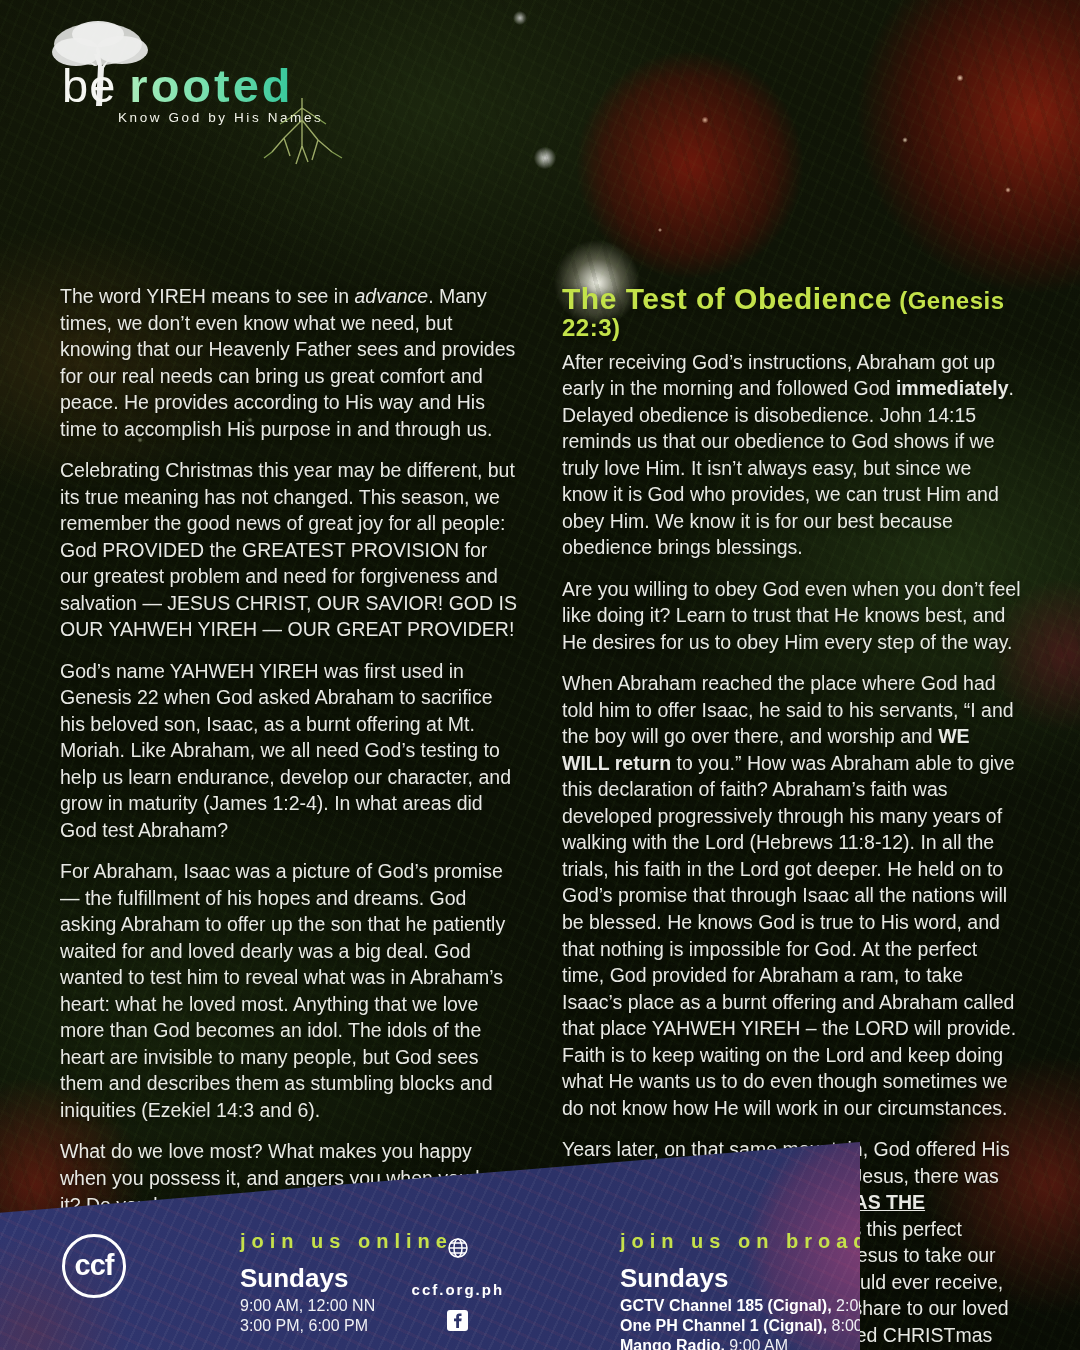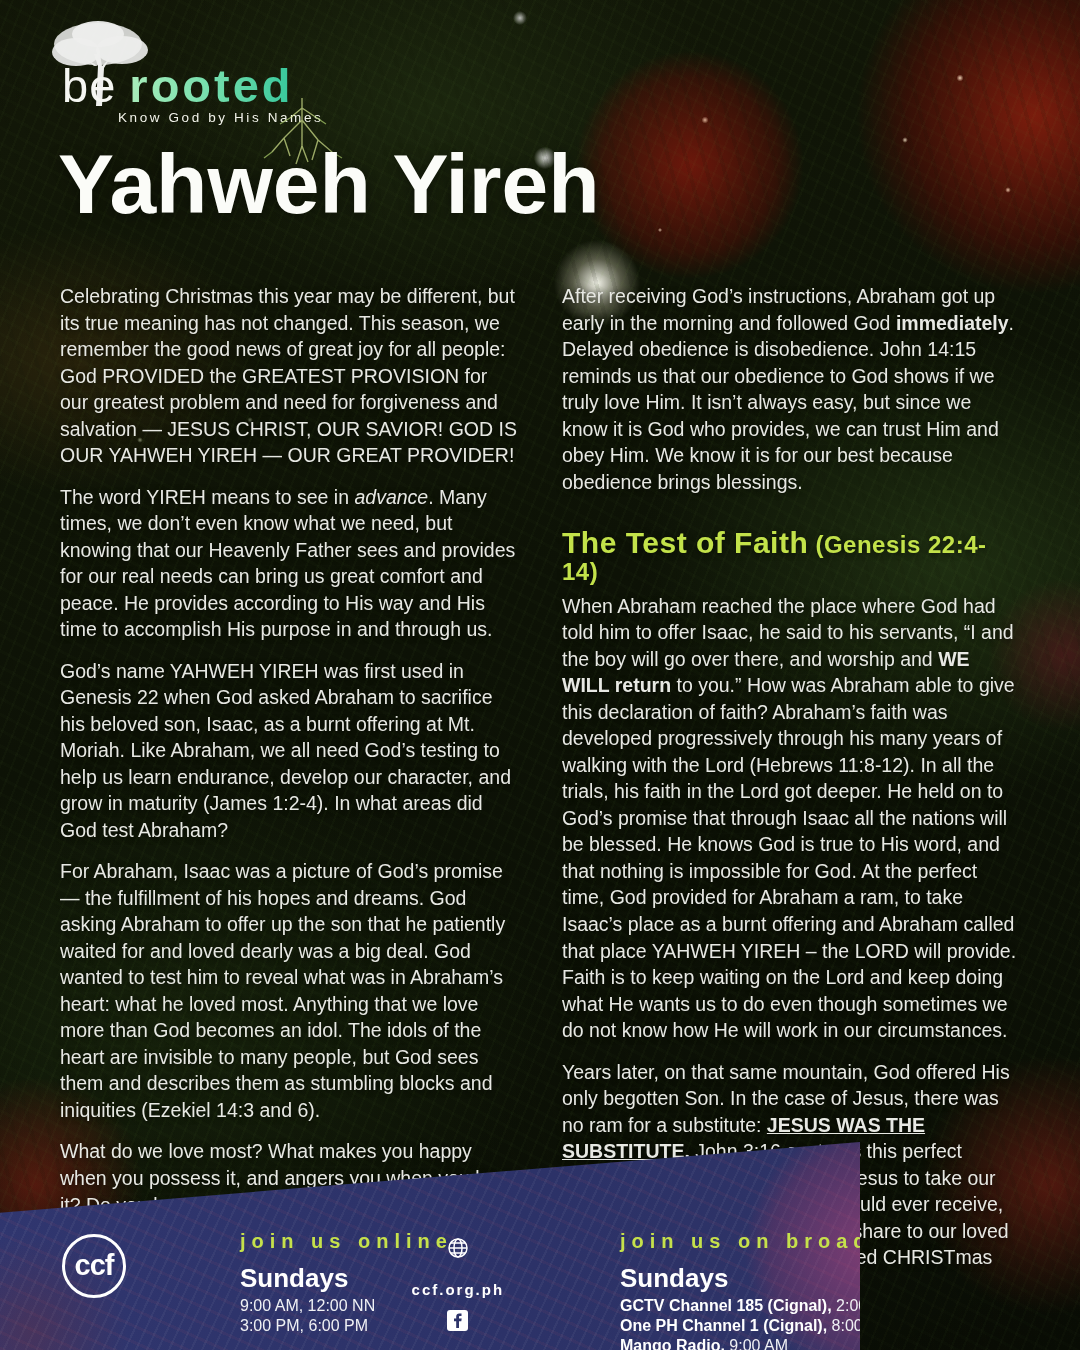--- a/index.html
+++ b/index.html
@@ -126,34 +126,34 @@
   <div class="brand-tagline">Know God by His Names</div>
   <svg class="roots-svg" viewBox="0 0 100 72">
     <g stroke="#cfe08a" stroke-width="1.4" fill="none" opacity=".9">
       <path d="M50 4 L50 26 M50 26 L32 44 M50 26 L66 46 M50 26 L50 52 M32 44 L20 58 M32 44 L38 62 M66 46 L80 58 M66 46 L60 66 M50 52 L44 70 M50 52 L56 68 M50 14 L38 24 M50 14 L62 22"></path>
       <path d="M38 24 L28 30 M62 22 L74 30 M20 58 L12 64 M80 58 L90 64" stroke="#a8c96a"></path>
     </g>
   </svg>
 </div>
 
 <div class="title-block">
-  <h1 class="page-title">Yahweh Yireh</h1>
 </div>
 
 <div class="columns">
   <div class="col">
+    <p class="para"><span>The word YIREH means to see in </span><span style="font-style: italic;">advance</span><span>. Many times, we don’t even know what we need, but knowing that our Heavenly Father sees and provides for our real needs can bring us great comfort and peace. He provides according to His way and His time to accomplish His purpose in and through us.</span></p>
     <p class="para"><span>Celebrating Christmas this year may be different, but its true meaning has not changed. This season, we remember the good news of great joy for all people: God PROVIDED the GREATEST PROVISION for our greatest problem and need for forgiveness and salvation — JESUS CHRIST, OUR SAVIOR! GOD IS OUR YAHWEH YIREH — OUR GREAT PROVIDER!</span></p>
-    <p class="para"><span>The word YIREH means to see in </span><span style="font-style: italic;">advance</span><span>. Many times, we don’t even know what we need, but knowing that our Heavenly Father sees and provides for our real needs can bring us great comfort and peace. He provides according to His way and His time to accomplish His purpose in and through us.</span></p>
     <p class="para"><span>God’s name YAHWEH YIREH was first used in Genesis 22 when God asked Abraham to sacrifice his beloved son, Isaac, as a burnt offering at Mt. Moriah. Like Abraham, we all need God’s testing to help us learn endurance, develop our character, and grow in maturity (James 1:2-4). In what areas did God test Abraham?</span></p>
     <p class="para"><span>For Abraham, Isaac was a picture of God’s promise — the fulfillment of his hopes and dreams. God asking Abraham to offer up the son that he patiently waited for and loved dearly was a big deal. God wanted to test him to reveal what was in Abraham’s heart: what he loved most. Anything that we love more than God becomes an idol. The idols of the heart are invisible to many people, but God sees them and describes them as stumbling blocks and iniquities (Ezekiel 14:3 and 6).</span></p>
     <p class="para"><span>What do we love most? What makes you happy when you possess it, and angers you when you lose it? Do you love anything – or anyone else – more than GOD?</span></p>
   </div>
   <div class="col">
+    <h2 class="section-heading first"><span class="h-title">The Test of Obedience</span><span class="h-ref"> (Genesis 22:3)</span></h2>
     <p class="para"><span>After receiving God’s instructions, Abraham got up early in the morning and followed God </span><span style="font-weight: 700;">immediately</span><span>. Delayed obedience is disobedience. John 14:15 reminds us that our obedience to God shows if we truly love Him. It isn’t always easy, but since we know it is God who provides, we can trust Him and obey Him. We know it is for our best because obedience brings blessings.</span></p>
-    <h2 class="section-heading spaced"><span class="h-title">The Test of Faith</span><span class="h-ref"> (Genesis 22:4-14)</span></h2>
+    <p class="para"><span>Are you willing to obey God even when you don’t feel like doing it? Learn to trust that He knows best, and He desires for us to obey Him every step of the way.</span></p>
     <p class="para"><span>When Abraham reached the place where God had told him to offer Isaac, he said to his servants, “I and the boy will go over there, and worship and </span><span style="font-weight: 700;">WE WILL return</span><span> to you.”  How was Abraham able to give this declaration of faith? Abraham’s faith was developed progressively through his many years of walking with the Lord (Hebrews 11:8-12). In all the trials, his faith in the Lord got deeper. He held on to God’s promise that through Isaac all the nations will be blessed. He knows God is true to His word, and that nothing is impossible for God. At the perfect time, God provided for Abraham a ram, to take Isaac’s place as a burnt offering and Abraham called that place YAHWEH YIREH – the LORD will provide. Faith is to keep waiting on the Lord and keep doing what He wants us to do even though sometimes we do not know how He will work in our circumstances.</span></p>
     <p class="para"><span>Years later, on that same mountain, God offered His only begotten Son. In the case of Jesus, there was no ram for a substitute: </span><span style="font-weight: 700; text-decoration: underline;">JESUS WAS THE SUBSTITUTE.</span><span> John 3:16 captures this perfect expression of LOVE – God gave Jesus to take our place. He is the greatest gift we could ever receive, and the greatest blessing we can share to our loved ones. Have blessed, Christ-centered CHRISTmas celebration!</span></p>
   </div>
 </div>
 
 <div class="footer">
   <div class="footer-tex"></div>
 
   <div class="ccf-logo">
     <span>ccf</span>

